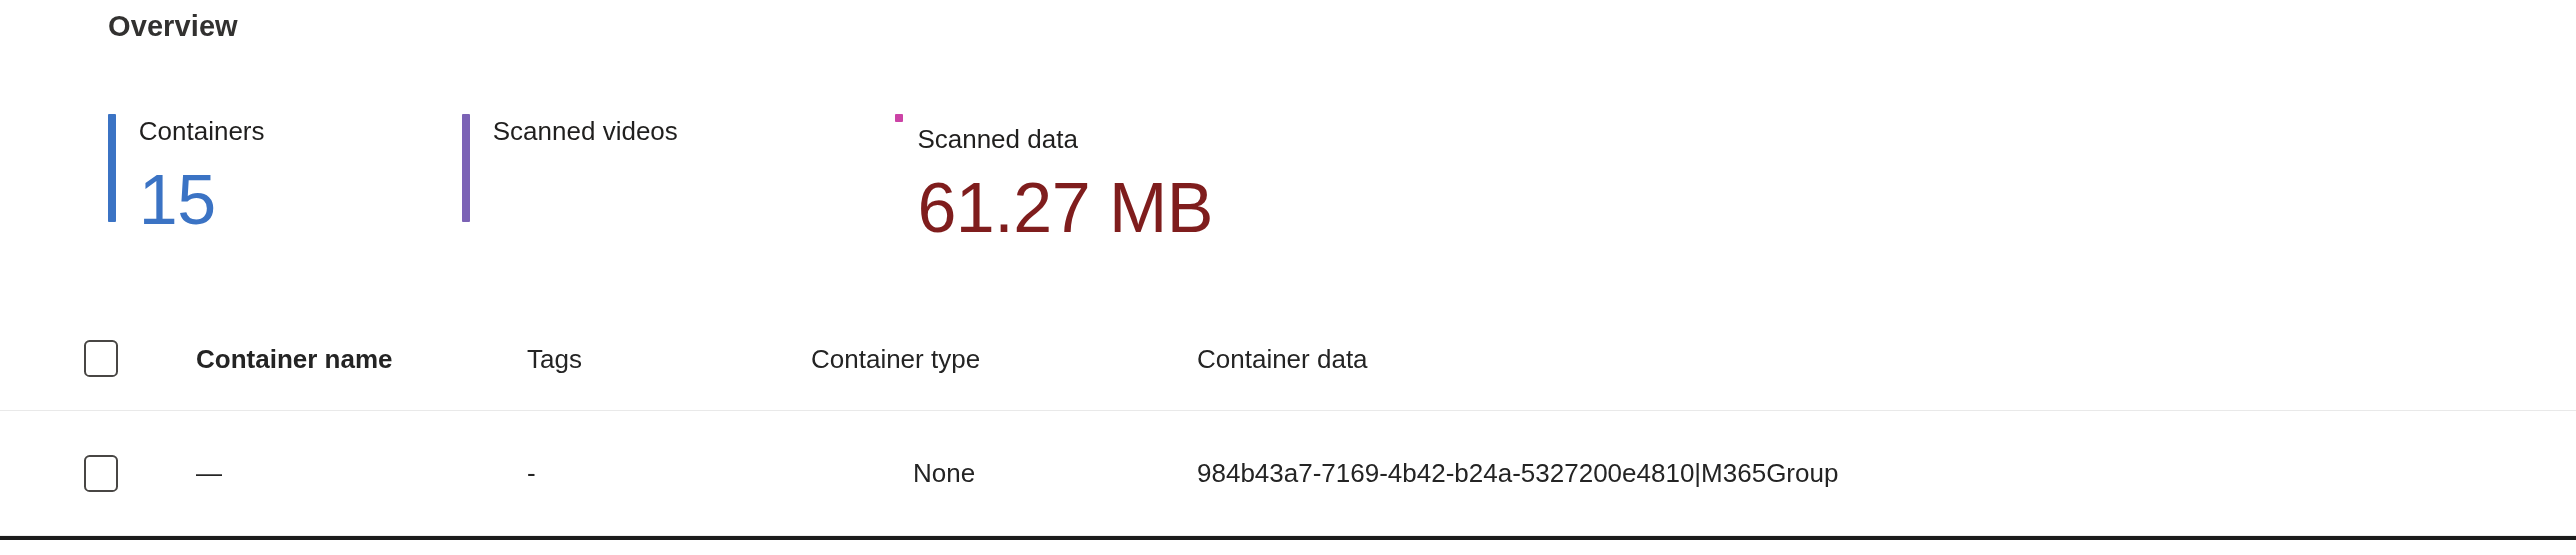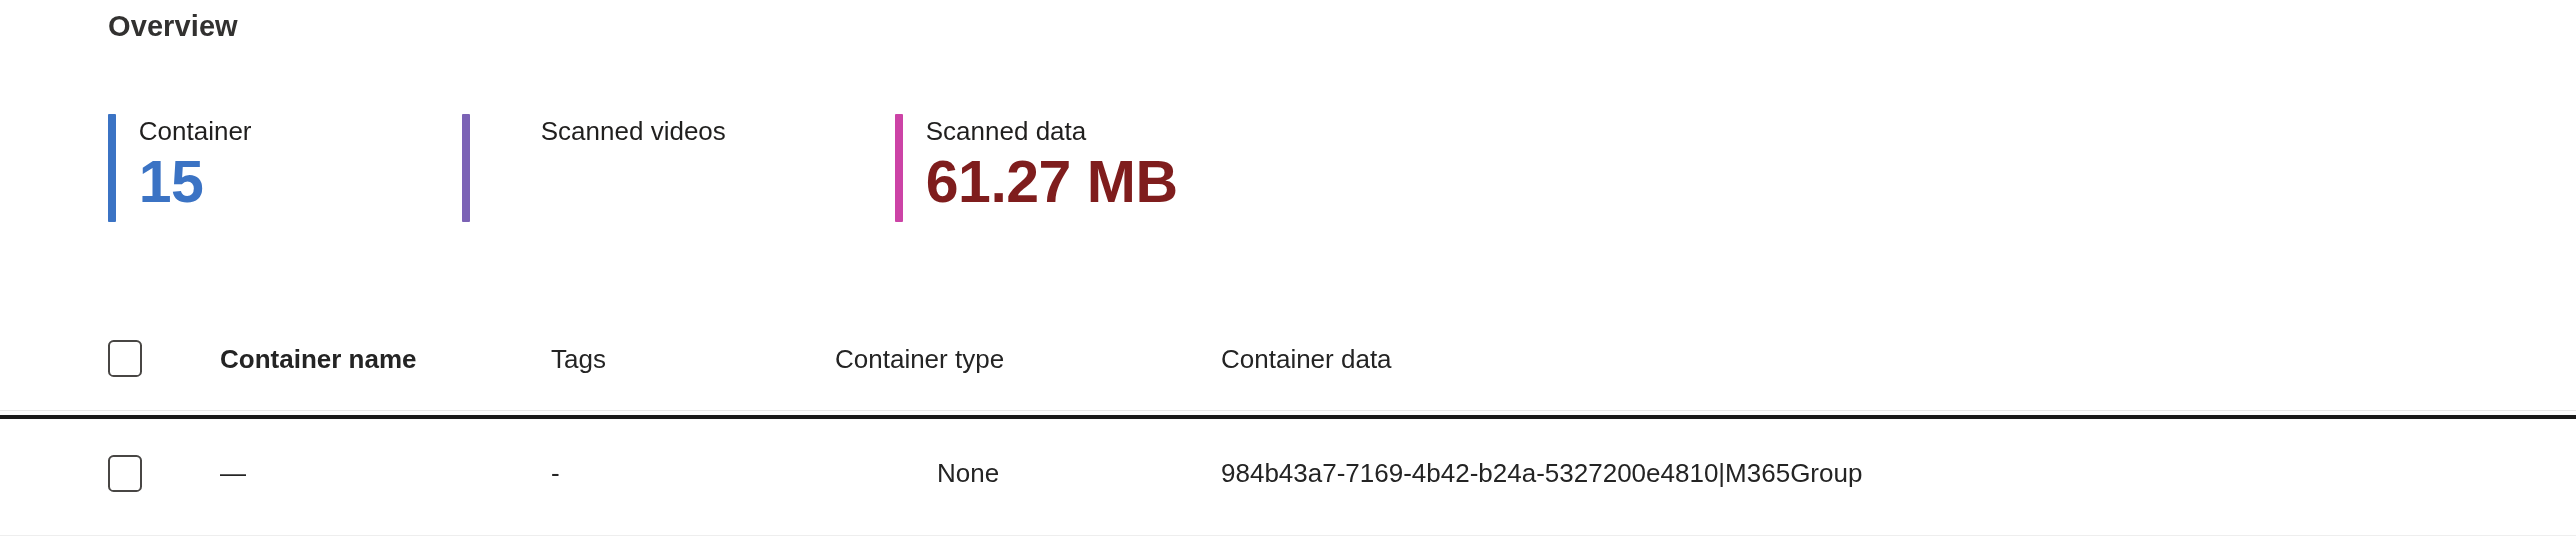--- a/index.html
+++ b/index.html
@@ -13,21 +13,21 @@
     height: 556px;
     overflow: hidden;
     font-family: "Liberation Sans", "DejaVu Sans", sans-serif;
     color: #242424;
     -webkit-font-smoothing: antialiased;
   }
 
   .page {
     position: relative;
     width: 2576px;
-    height: 419px;
+    height: 540px;
     box-sizing: border-box;
   }
 
   
   .section-title {
     position: absolute;
     left: 108px;
     top: 8.4px;
     font-size: 29px;
     font-weight: 700;
@@ -43,22 +43,22 @@
     top: 114px;
     display: flex;
     align-items: flex-start;
   }
   .metric {
     display: flex;
     align-items: stretch;
     height: 108px;
   }
   .metric.m-containers { width: 354px; }
-  .metric.m-videos     { width: 433px; gap: 48px; }
-  .metric.m-data       { width: 652px; }
+  .metric.m-videos     { width: 433px; }
+  .metric.m-data       { width: 652px; flex-direction: column; }
 
   .metric-bar {
     width: 8.4px;
     flex: 0 0 8.4px;
     height: 108px;
     border-radius: 0.9px;
   }
   .metric-body {
     padding-left: 22.4px;
     display: flex;
@@ -66,39 +66,39 @@
     justify-content: flex-start;
   }
   .metric-label {
     font-size: 26px;
     font-weight: 400;
     color: #201f1e;
     line-height: 34px;
     white-space: nowrap;
   }
   .metric-value {
-    font-size: 59px;
-    font-weight: 700;
+    font-size: 70px;
+    font-weight: 400;
     line-height: 69px;
-    margin-top: 0;
+    margin-top: 18px;
     white-space: nowrap;
     letter-spacing: -0.5px;
   }
 
   
   .table {
     position: absolute;
     left: 0;
     top: 307px;
     width: 2576px;
   }
   .row {
     display: flex;
     align-items: center;
-    padding-left: 108px;
+    padding-left: 84px;
     box-sizing: border-box;
   }
   .row.header {
     height: 104px;
     border-bottom: 1.9px solid #e9e9e9;
   }
   .row.data {
     height: 125px;
     border-bottom: 1.9px solid #eeeeee;
   }
@@ -150,21 +150,21 @@
 
 <div class="page">
 
   <div class="section-title">Overview</div>
 
   <div class="metrics">
 
     <div class="metric m-containers">
       <div class="metric-bar" id="bar-0" style="background: rgb(59, 115, 196);"></div>
       <div class="metric-body">
-        <div class="metric-label">Container</div>
+        <div class="metric-label">Containers</div>
         <div class="metric-value" id="val-0" style="color: rgb(59, 115, 196);">15</div>
       </div>
     </div>
 
     <div class="metric m-videos">
       <div class="metric-bar" id="bar-1" style="background: rgb(123, 98, 181);"></div>
       <div class="metric-body">
         <div class="metric-label">Scanned videos</div>
       </div>
     </div>

